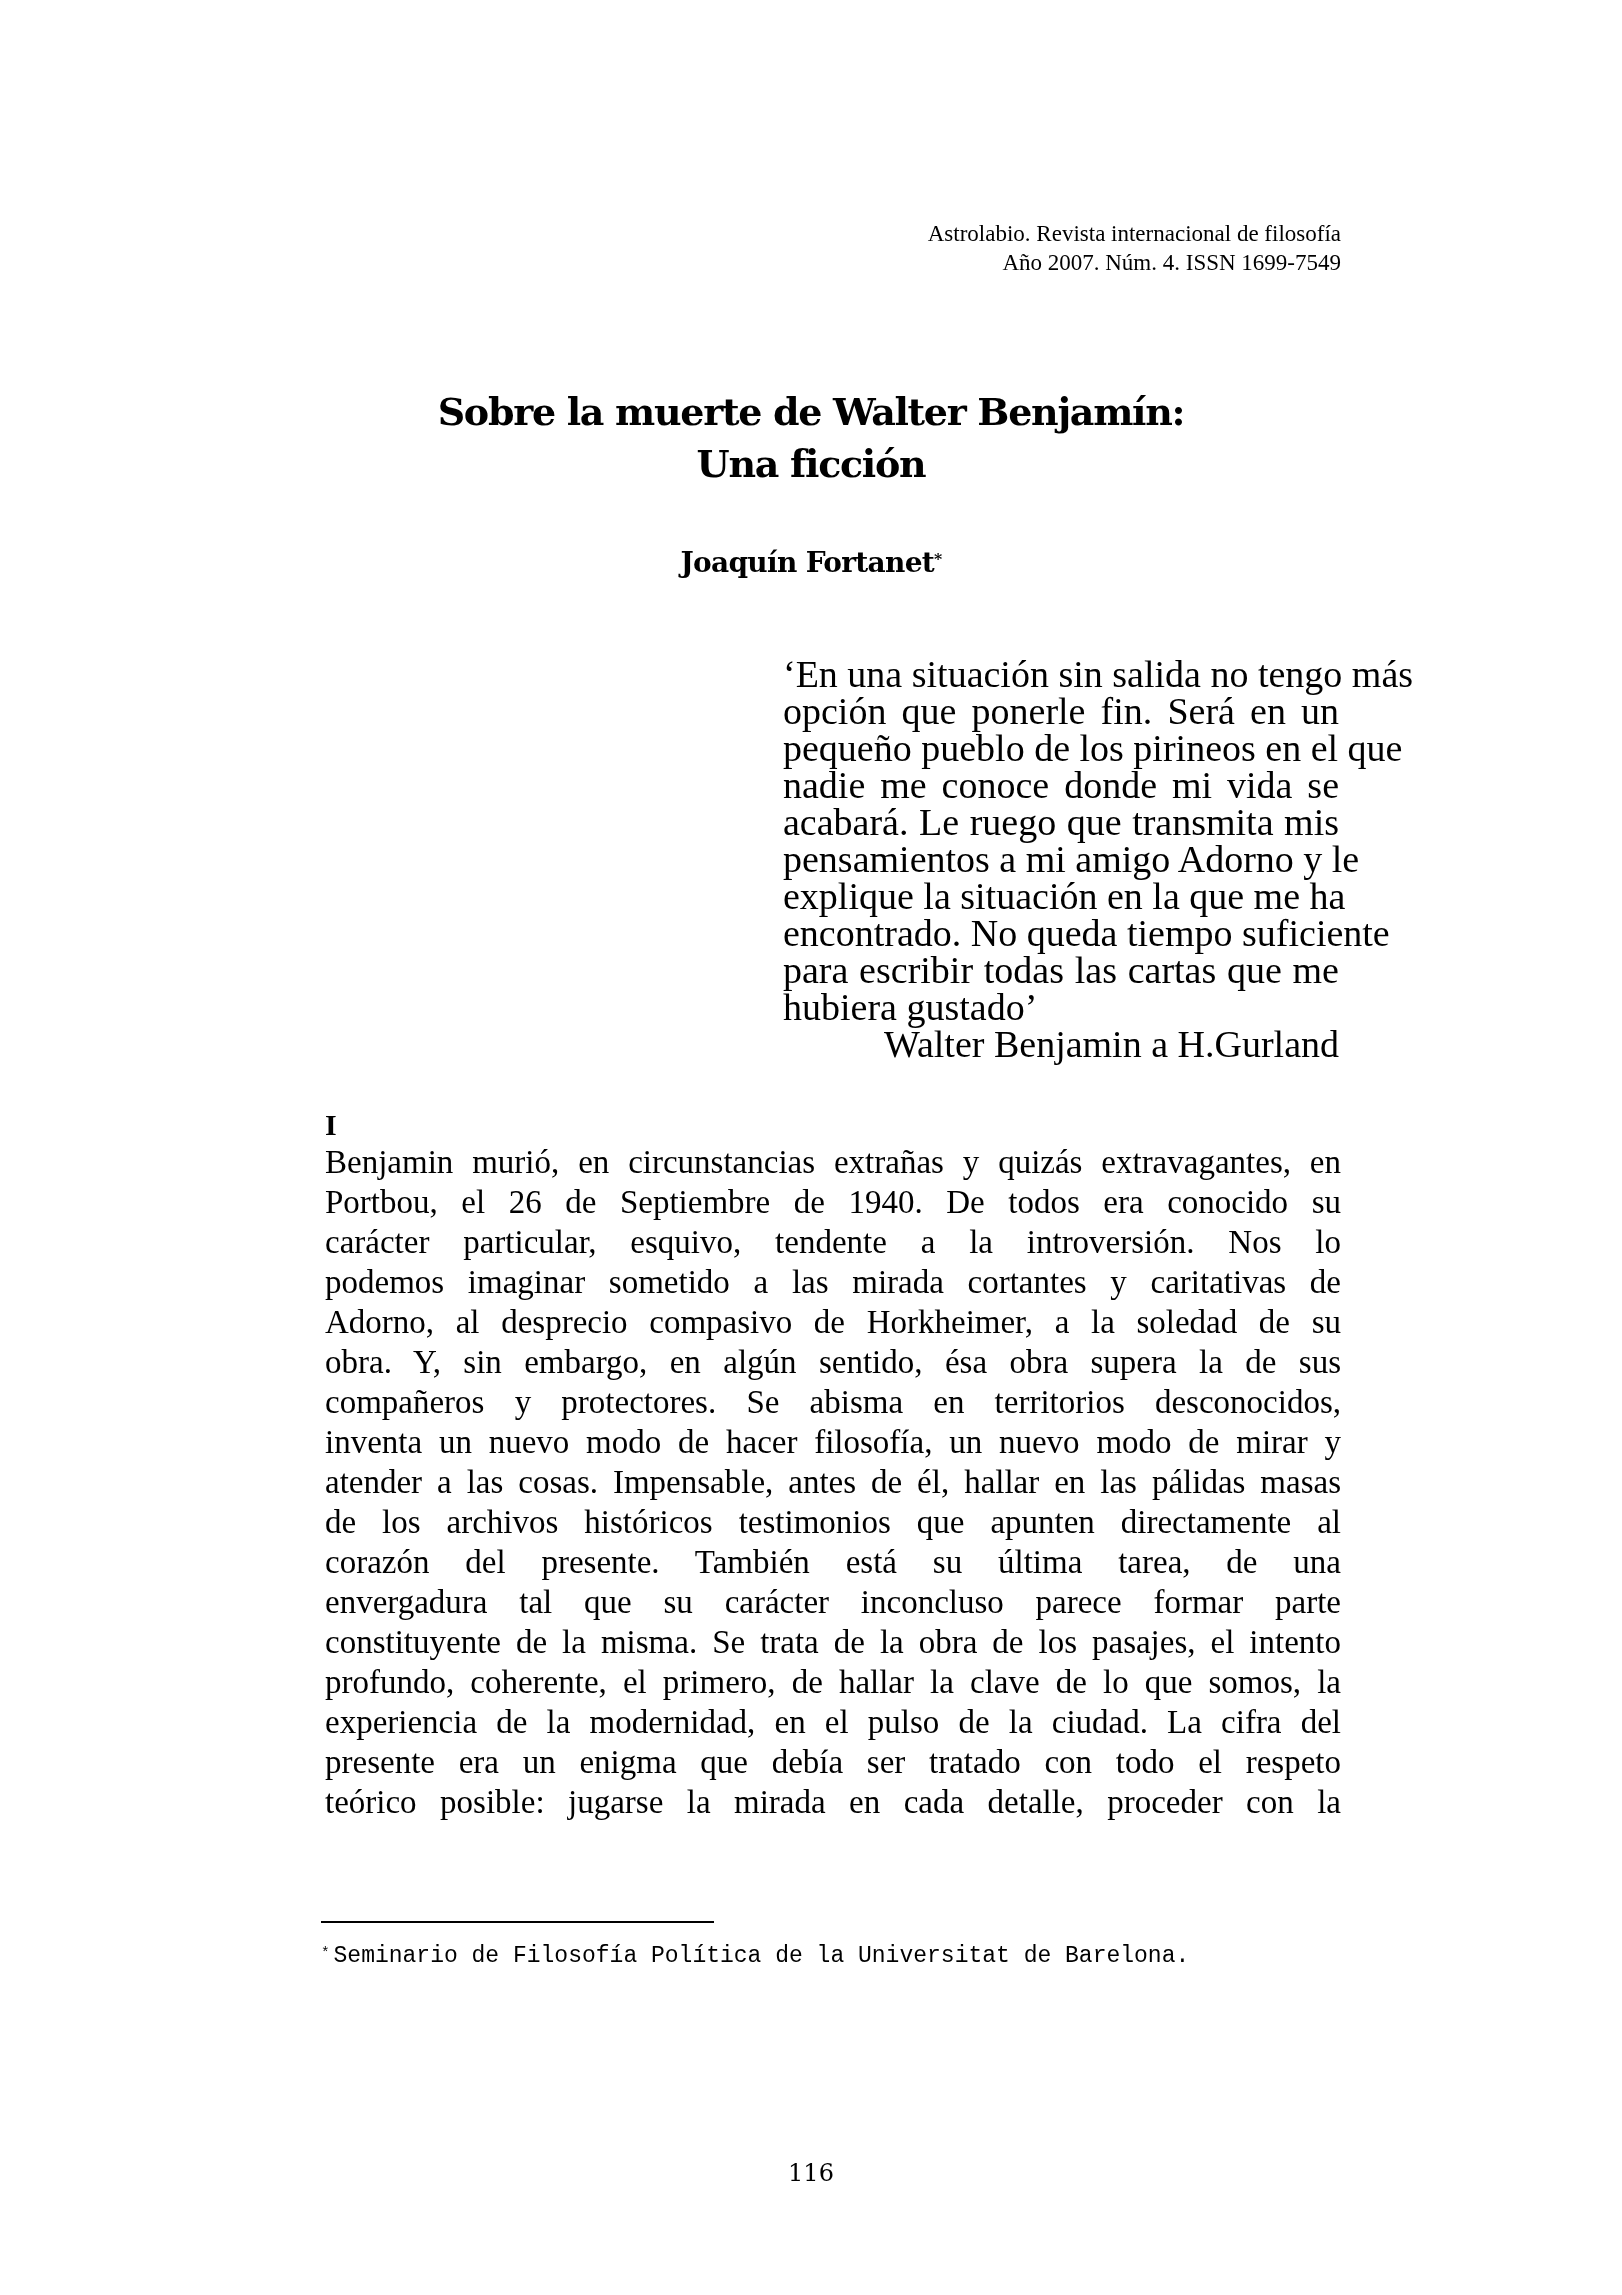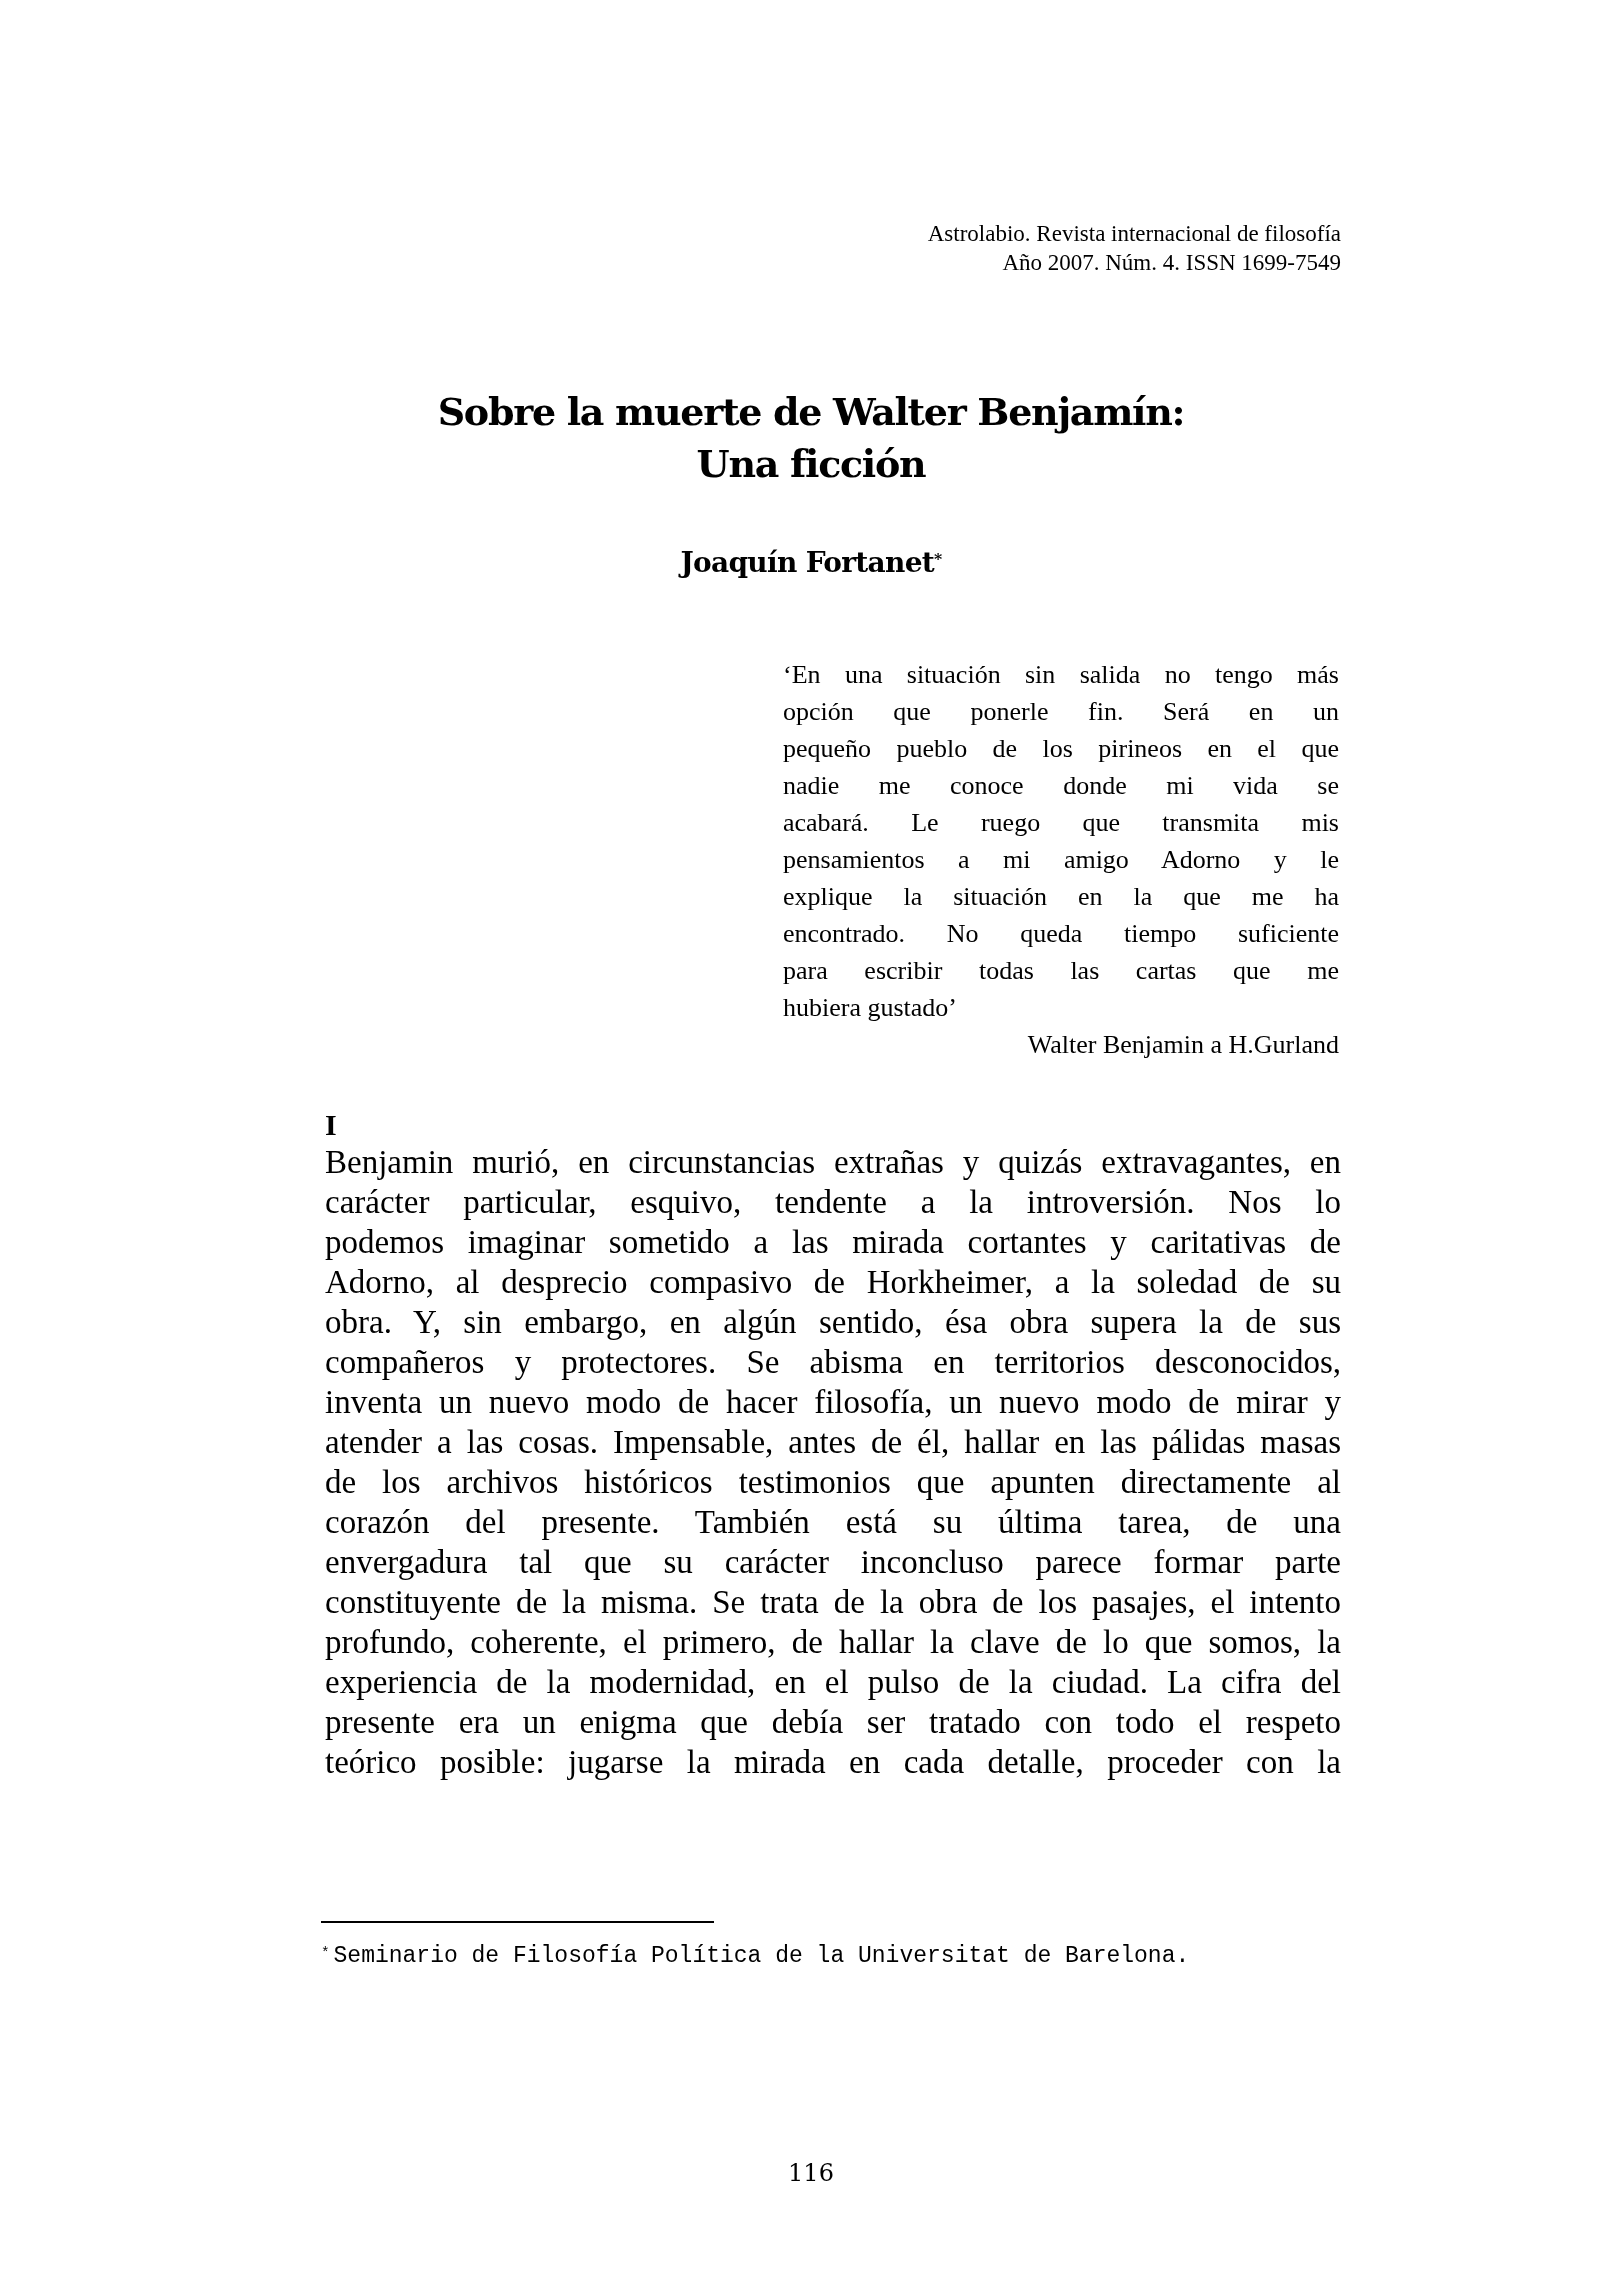--- a/index.html
+++ b/index.html
@@ -55,21 +55,21 @@
       vertical-align: top;
       position: relative;
       top: -3.9px;
     }
     .epigraph {
       position: absolute;
       top: 656px;
       left: 783px;
       width: 556px;
       font-family: "Liberation Serif", serif;
-      font-size: 26px;
+      font-size: 38px;
       line-height: 37px;
       text-align: justify;
       text-align-last: left;
     }
     .epigraph .line {
       display: block;
       text-align: justify;
       text-align-last: justify;
       white-space: nowrap;
     }
@@ -167,20 +167,21 @@
   <span class="line">encontrado. No queda tiempo suficiente</span>
   <span class="line">para escribir todas las cartas que me</span>
   <span class="line last">hubiera gustado’</span>
   <span class="line attribution">Walter Benjamin a H.Gurland</span>
 </div>
 
 <div class="section-heading">I</div>
 
 <div class="body-text">
   <span class="line">Benjamin murió, en circunstancias extrañas y quizás extravagantes, en</span>
+  <span class="line">Portbou, el 26 de Septiembre de 1940. De todos era conocido su</span>
   <span class="line">carácter particular, esquivo, tendente a la introversión. Nos lo</span>
   <span class="line">podemos imaginar sometido a las mirada cortantes y caritativas de</span>
   <span class="line">Adorno, al desprecio compasivo de Horkheimer, a la soledad de su</span>
   <span class="line">obra. Y, sin embargo, en algún sentido, ésa obra supera la de sus</span>
   <span class="line">compañeros y protectores. Se abisma en territorios desconocidos,</span>
   <span class="line">inventa un nuevo modo de hacer filosofía, un nuevo modo de mirar y</span>
   <span class="line">atender a las cosas. Impensable, antes de él, hallar en las pálidas masas</span>
   <span class="line">de los archivos históricos testimonios que apunten directamente al</span>
   <span class="line">corazón del presente. También está su última tarea, de una</span>
   <span class="line">envergadura tal que su carácter inconcluso parece formar parte</span>

